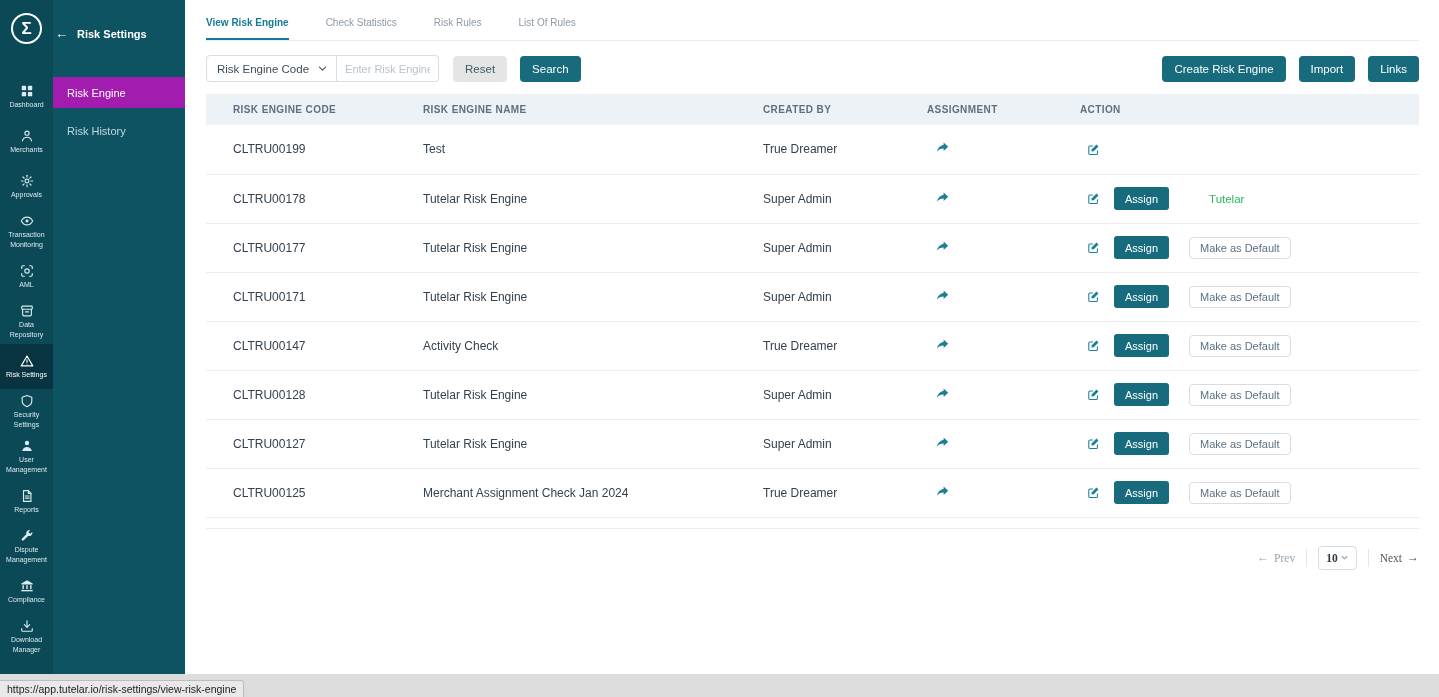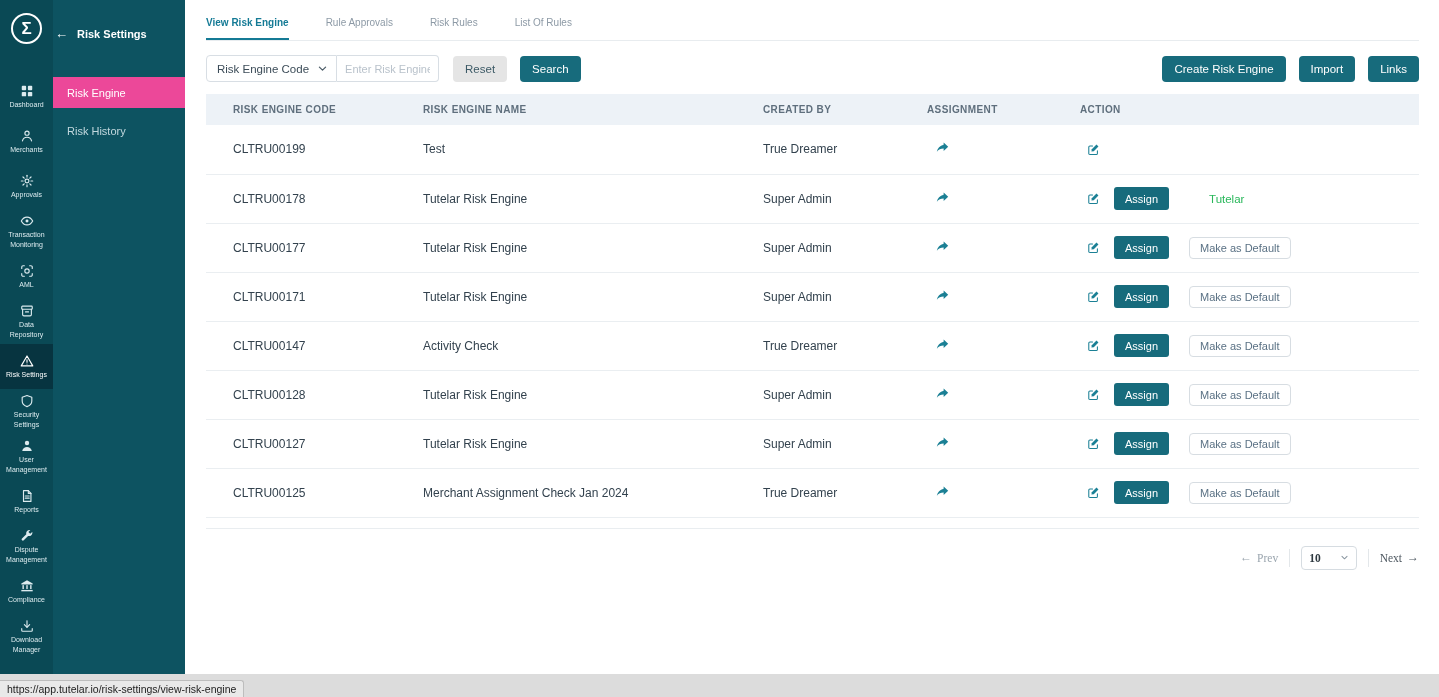--- a/index.html
+++ b/index.html
@@ -22,21 +22,21 @@
   .nav-icon svg { width: 14px; height: 14px; }
   .nav-label { font-size: 7px; line-height: 1.35; text-align: center; padding: 0 2px; max-width: 52px; }
 
   
   .sub-col { width: 132px; background: #0d5361; flex-shrink: 0; color: #fff; }
   .sub-header { display: flex; align-items: center; gap: 9px; padding: 26px 8px 22px 2px; }
   .back-arrow { font-size: 13px; color: #fff; cursor: pointer; }
   .sub-title { font-size: 11px; font-weight: 600; }
   .sub-list { margin-top: 14px; }
   .sub-item { height: 31px; display: flex; align-items: center; padding-left: 14px; font-size: 11px; color: #c2d8de; cursor: pointer; margin-bottom: 7px; }
-  .sub-item.active { background: #ec4899; color: #fff; }
+  .sub-item.active { background: #a21caf; color: #fff; }
 
   
   .main { flex: 1; display: flex; flex-direction: column; padding: 0 20px 0 21px; min-width: 0; }
   .tabs-row { display: flex; gap: 37px; padding-top: 17px; border-bottom: 1px solid #e8ecef; }
   .tab { font-size: 10px; color: #8d9aa6; padding-bottom: 12px; cursor: pointer; }
   .tab.active { color: #147a95; font-weight: 700; padding-bottom: 10px; border-bottom: 2px solid #147a95; }
 
   .filter-row { display: flex; align-items: center; margin-top: 14px; }
   .re-select { height: 27px; display: flex; align-items: center; gap: 8px; padding: 0 8px 0 10px; border: 1px solid #d8dee4; border-radius: 4px 0 0 4px; font-size: 11.5px; color: #3c4c58; cursor: pointer; background: #fff; white-space: nowrap; }
   .chev { display: inline-flex; color: #4a5a66; }
@@ -63,21 +63,21 @@
   .btn-outline { height: 22px; padding: 0 10px; font-size: 11px; border: 1px solid #d7dde2; background: #fff; color: #5a7184; border-radius: 4px; cursor: pointer; font-family: inherit; margin-left: 20px; white-space: nowrap; }
   .default-text { font-size: 11.5px; color: #28b75a; margin-left: 40px; }
 
   
   .pagination { display: flex; align-items: center; justify-content: flex-end; margin-top: 17px; gap: 11px; font-family: "Liberation Serif", serif; }
   .pg-prev, .pg-next { display: flex; align-items: center; gap: 5px; font-size: 11.5px; cursor: pointer; }
   .pg-prev { color: #9aa5ae; }
   .pg-next { color: #4c565f; }
   .arr { font-size: 12px; }
   .pg-divider { width: 1px; height: 18px; background: #e3e7ea; }
-  .page-select { display: flex; align-items: center; gap: 19px; border: 1px solid #d6dce1; border-radius: 4px; height: 24px; padding: 0 7px; font-size: 11.5px; font-weight: 700; color: #2e3940; cursor: pointer; }
+  .page-select { display: flex; align-items: center; gap: 2px; border: 1px solid #d6dce1; border-radius: 4px; height: 24px; padding: 0 7px; font-size: 11.5px; font-weight: 700; color: #2e3940; cursor: pointer; }
   .page-select .chev svg { width: 9px; height: 9px; color: #8a97a1; }
 
   
   .status-bar { position: absolute; left: 0; bottom: 0; height: 17px; background: #e9e9e9; border: 1px solid #bdbdbd; border-left: none; border-bottom: none; border-top-right-radius: 3px; display: flex; align-items: center; padding: 0 7px; font-size: 10.5px; color: #222; white-space: nowrap; }
 </style>
 </head>
 <body>
 
 <div class="app">
 
@@ -232,21 +232,21 @@
     <div class="sub-list">
         <div class="sub-item active">Risk Engine</div>
         <div class="sub-item">Risk History</div>
       </div>
   </aside>
 
   <main class="main">
 
     <div class="tabs-row">
         <div class="tab active">View Risk Engine</div>
-        <div class="tab">Rule Approvals</div>
+        <div class="tab">Check Statistics</div>
         <div class="tab">Risk Rules</div>
         <div class="tab">List Of Rules</div>
       </div>
 
     <div class="filter-row">
       <div class="re-select">
         <span>Risk Engine Code</span>
         <span class="chev">
             <svg viewBox="0 0 16 16" fill="none" stroke="currentColor" stroke-width="1.8" stroke-linecap="round" stroke-linejoin="round">
               <path d="M3.5 6l4.5 4.3L12.5 6"></path>

